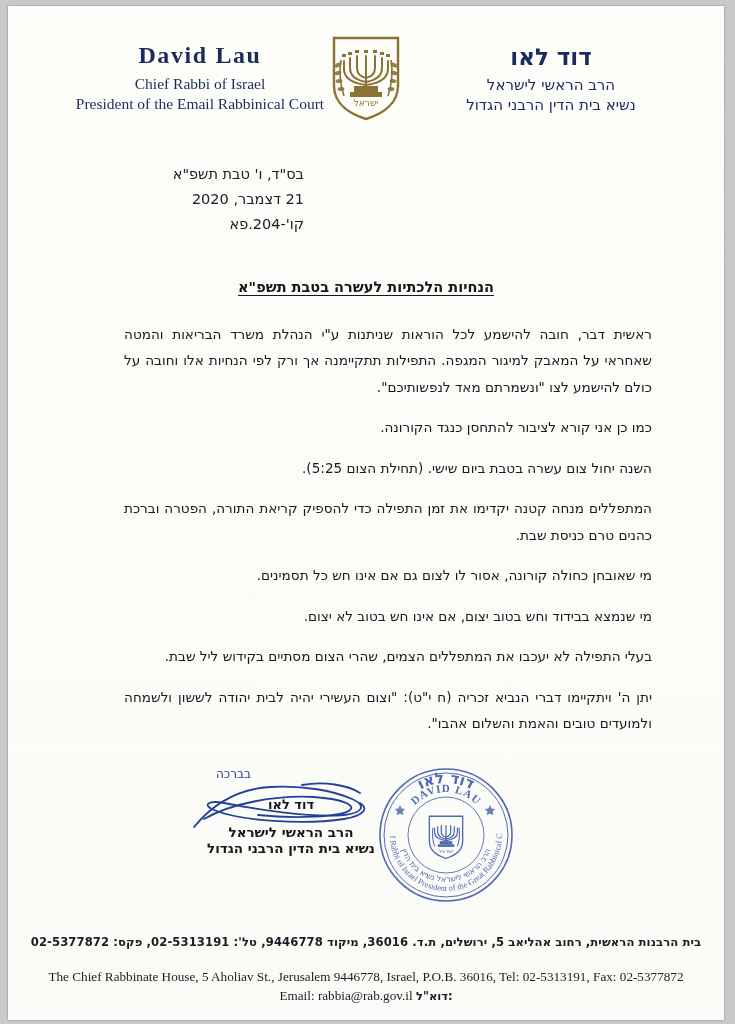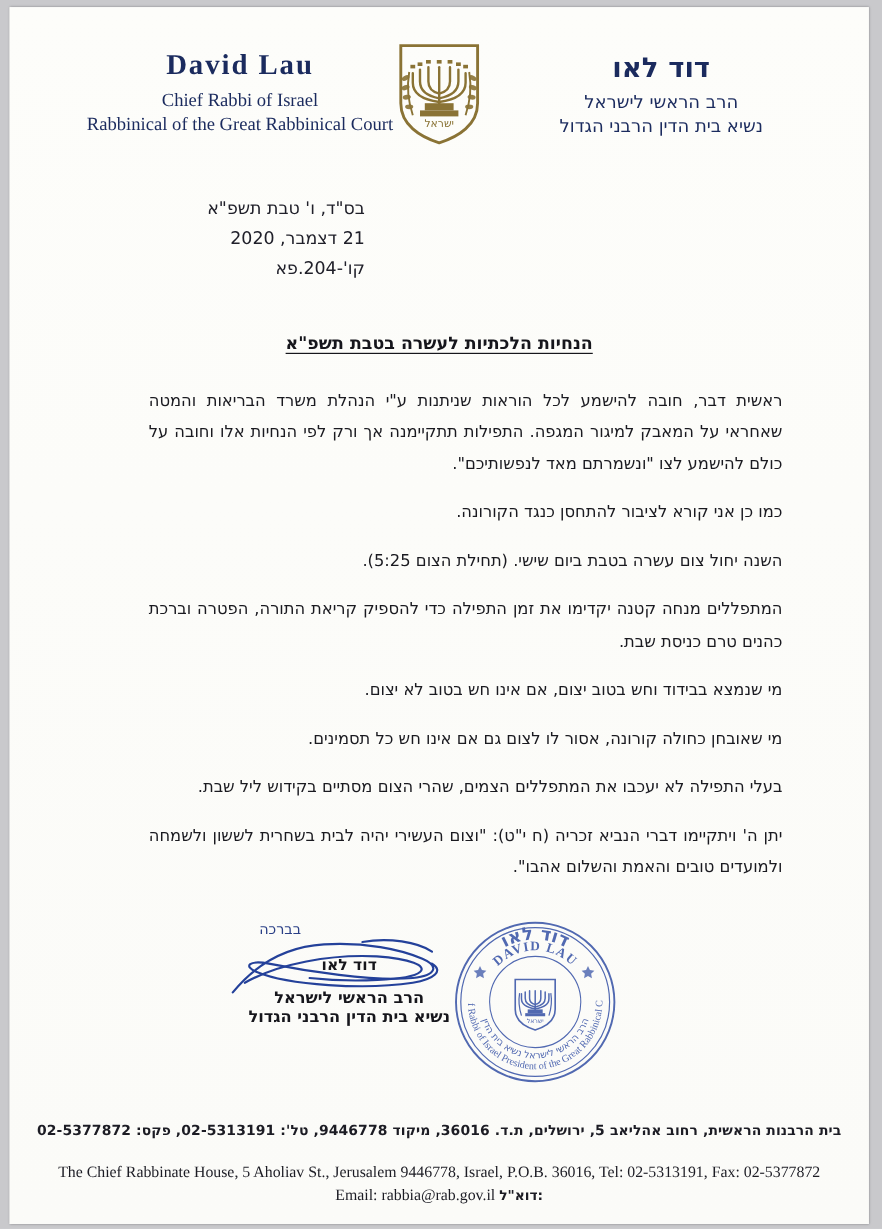--- a/index.html
+++ b/index.html
@@ -212,21 +212,21 @@
 <body>
 
 <div class="page-shadow">
 <div class="page">
 
   <div class="header">
 
     <div class="hdr-en">
       <div class="name">David Lau</div>
       <div class="l2">Chief Rabbi of Israel</div>
-      <div class="l3">Rabbinical of the Great Rabbinical Court</div>
+      <div class="l3">President of the Email Rabbinical Court</div>
     </div>
 
     <div class="emblem">
       <svg viewBox="0 0 76 88" width="76" height="88" aria-hidden="true">
         <path d="M6 4 H70 V52 C70 70 54 80 38 85 C22 80 6 70 6 52 Z" fill="none" stroke="#8a7335" stroke-width="2.4"></path>
 
         <g stroke="#8a7335" stroke-width="2" fill="none" stroke-linecap="round">
           <line x1="38" y1="22" x2="38" y2="54"></line>
           <path d="M29 22 V34 Q29 42 38 44"></path>
           <path d="M47 22 V34 Q47 42 38 44"></path>
@@ -278,24 +278,24 @@
     <div>קו'-204.פא</div>
   </div>
 
   <div class="doc-title">הנחיות הלכתיות לעשרה בטבת תשפ"א</div>
 
   <div class="body">
     <p>ראשית דבר, חובה להישמע לכל הוראות שניתנות ע"י הנהלת משרד הבריאות והמטה שאחראי על המאבק למיגור המגפה. התפילות תתקיימנה אך ורק לפי הנחיות אלו וחובה על כולם להישמע לצו "ונשמרתם מאד לנפשותיכם".</p>
     <p class="center-ish">כמו כן אני קורא לציבור להתחסן כנגד הקורונה.</p>
     <p class="center-ish">השנה יחול צום עשרה בטבת ביום שישי. (תחילת הצום 5:25).</p>
     <p>המתפללים מנחה קטנה יקדימו את זמן התפילה כדי להספיק קריאת התורה, הפטרה וברכת כהנים טרם כניסת שבת.</p>
+    <p class="center-ish">מי שאובחן כחולה קורונה, אסור לו לצום גם אם אינו חש כל תסמינים.</p>
     <p class="center-ish">מי שנמצא בבידוד וחש בטוב יצום, אם אינו חש בטוב לא יצום.</p>
-    <p class="center-ish">מי שאובחן כחולה קורונה, אסור לו לצום גם אם אינו חש כל תסמינים.</p>
     <p class="center-ish">בעלי התפילה לא יעכבו את המתפללים הצמים, שהרי הצום מסתיים בקידוש ליל שבת.</p>
-    <p>יתן ה' ויתקיימו דברי הנביא זכריה (ח י"ט): "וצום העשירי יהיה לבית בשחרית לששון ולשמחה ולמועדים טובים והאמת והשלום אהבו".</p>
+    <p>יתן ה' ויתקיימו דברי הנביא זכריה (ח י"ט): "וצום העשירי יהיה לבית יהודה לששון ולשמחה ולמועדים טובים והאמת והשלום אהבו".</p>
   </div>
 
   <div class="sig-area">
 
     <div class="sig-block">
       <div class="sig-greeting">בברכה</div>
 
       <svg class="sig-svg" width="215" height="62" viewBox="0 0 215 62" aria-hidden="true">
         <g fill="none" stroke="#24419a" stroke-width="1.8" stroke-linecap="round">
           <path d="M10 52 C28 30 52 14 86 12 C120 10 150 16 168 24

